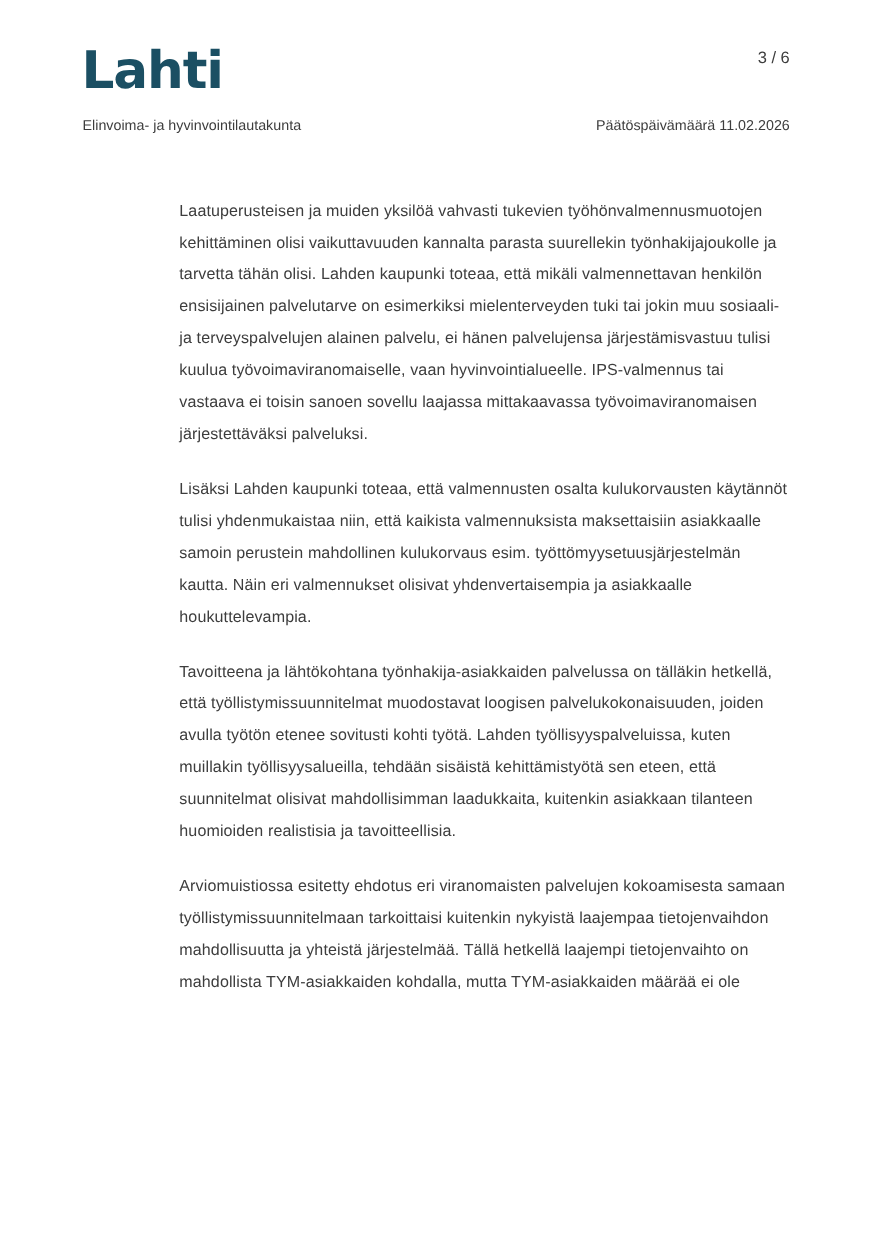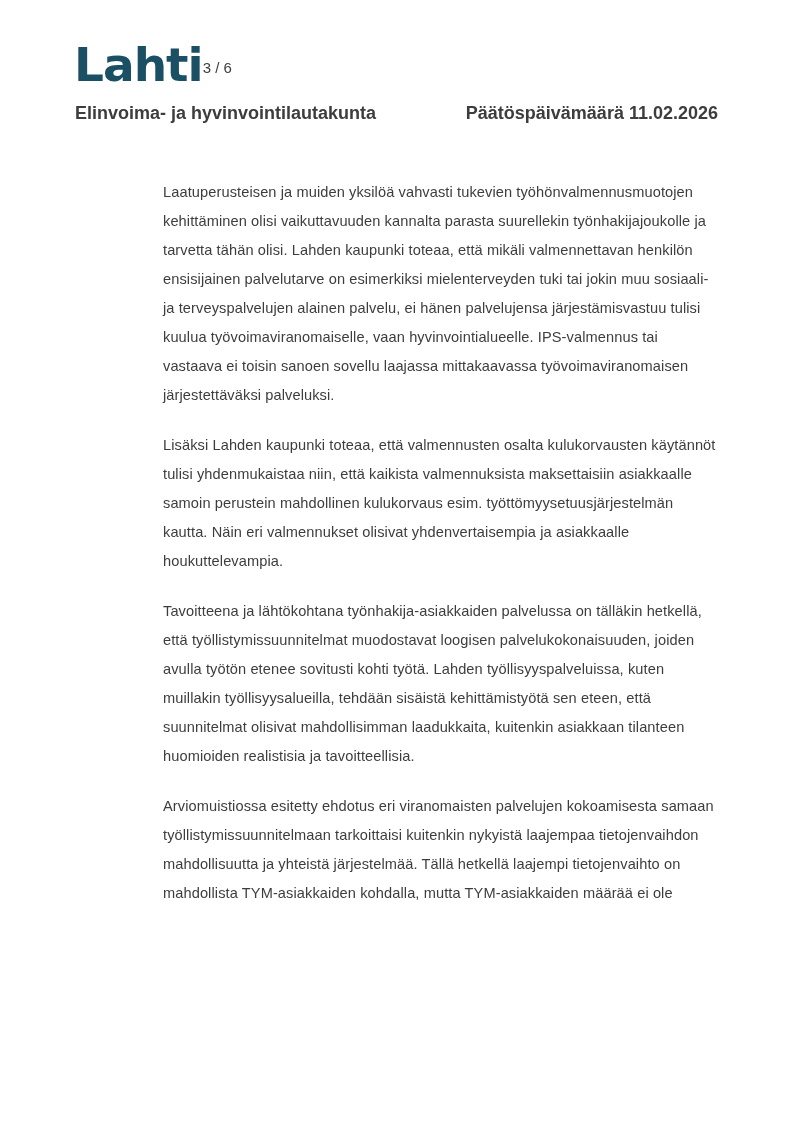--- a/index.html
+++ b/index.html
@@ -12,46 +12,46 @@
     width: 793px;
     height: 1123px;
     background: #ffffff;
     font-family: "Liberation Sans", sans-serif;
     color: #3d3d3d;
     overflow: hidden;
     box-sizing: border-box;
   }
   .top-row {
     display: flex;
+    justify-content: space-between;
     align-items: flex-start;
     padding: 40px 75px 0 74px;
   }
   .logo {
     font-family: "DejaVu Sans", sans-serif;
     font-weight: 800;
     font-size: 47px;
     line-height: 50px;
     letter-spacing: -1px;
     color: #1b4f63;
   }
   .page-number {
     font-size: 15px;
     line-height: 18px;
-    margin-top: 19px;
+    margin-top: 4px;
     color: #3d3d3d;
   }
   .header-row {
     display: flex;
     justify-content: space-between;
     padding: 0 75px 0 75px;
     margin-top: 14px;
-    font-size: 18px;
+    font-size: 13px;
     line-height: 19px;
     color: #3d3d3d;
-    font-weight: bold;
   }
   .content {
     margin: 55px 70px 0 163px;
     width: 558px;
   }
   .content p {
     margin: 0 0 21px 0;
     font-size: 14.6px;
     line-height: 29px;
     letter-spacing: 0.1px;

